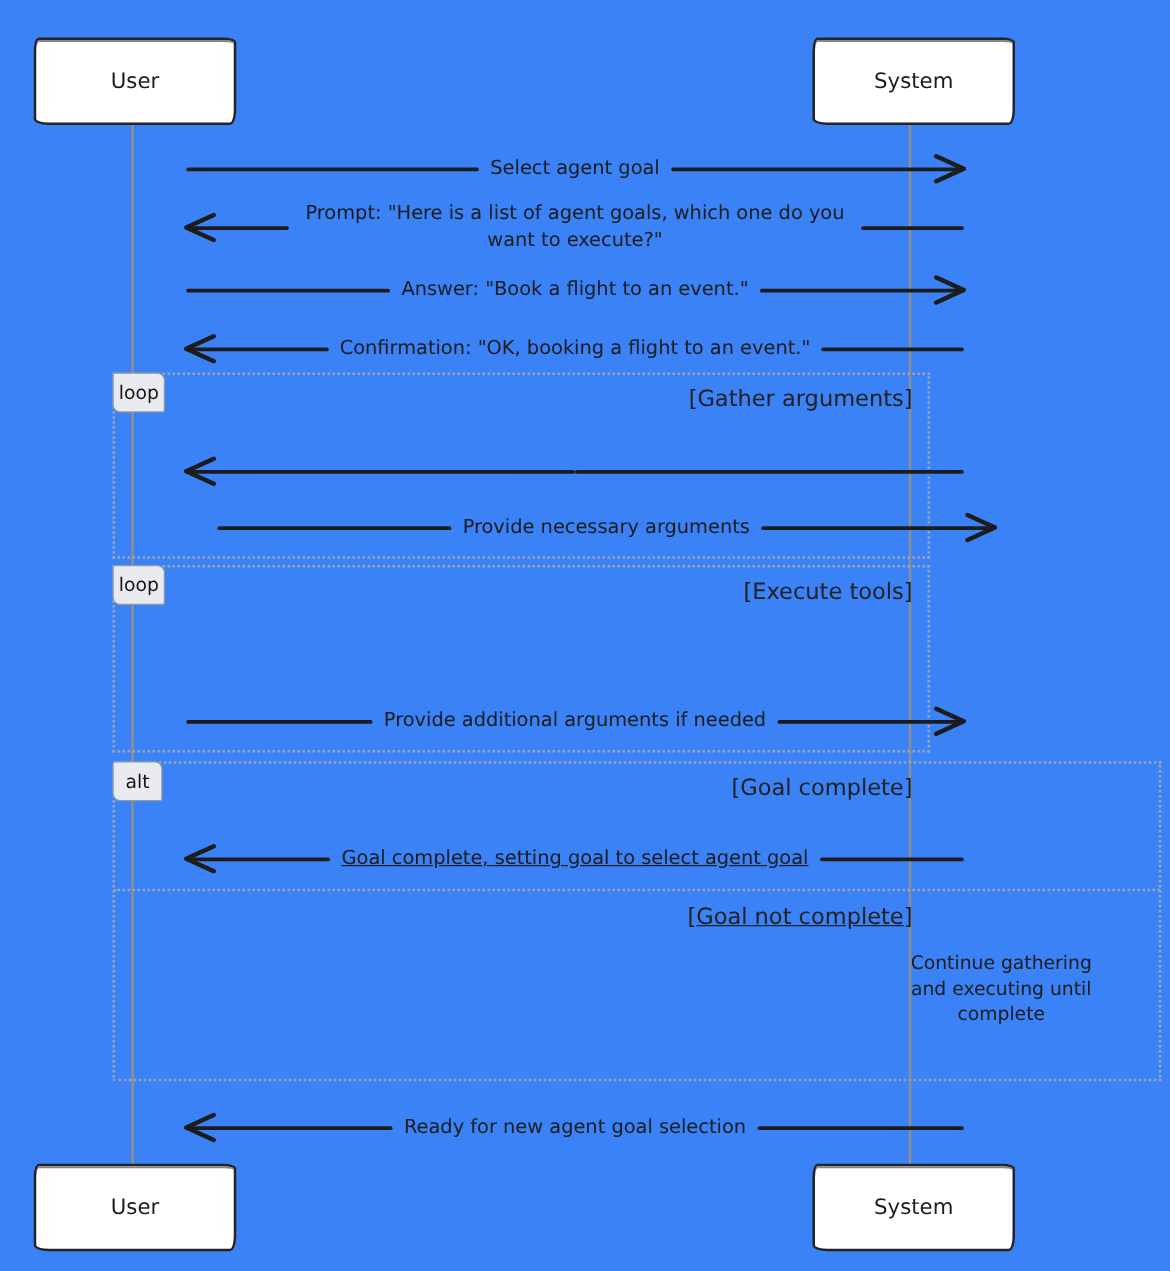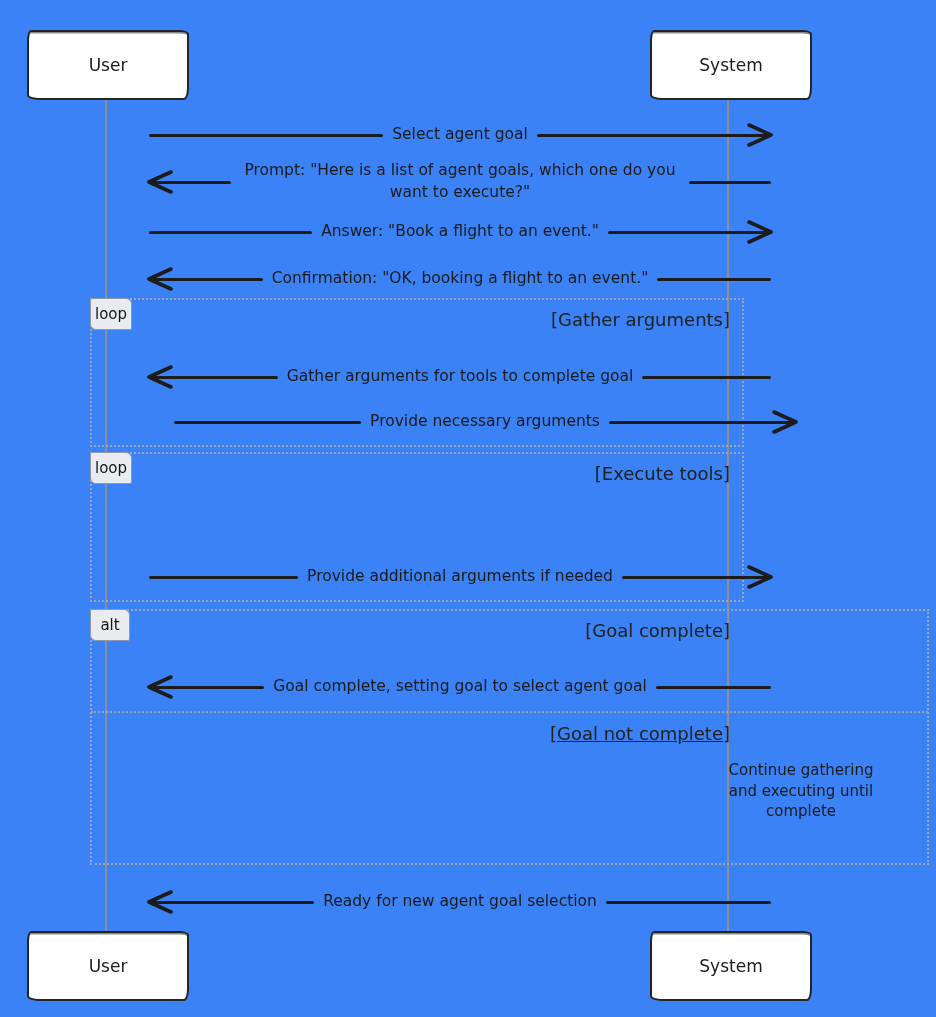--- a/index.html
+++ b/index.html
@@ -155,21 +155,20 @@
     <div class="shaft"></div>
     <div class="mlabel">Confirmation: "OK, booking a flight to an event."</div>
     <div class="shaft"></div>
   </div>
 
   <div class="msg" style="top:365px;height:24px;">
     <svg class="head left" viewBox="0 0 27 24">
       <path d="M24 2 L2 12 L24 22" fill="none" stroke="#1c1c1c" stroke-width="3.6" stroke-linecap="round" stroke-linejoin="round"></path>
     </svg>
     <div class="shaft"></div>
-    <div class="mlabel">Gather arguments for tools to complete goal</div>
     <div class="shaft"></div>
   </div>
 
   <div class="msg" style="top:410px;height:24px;padding-left:25px;">
     <div class="shaft"></div>
     <div class="mlabel">Provide necessary arguments</div>
     <div class="shaft"></div>
     <svg class="head right" viewBox="0 0 27 24">
       <path d="M3 2 L25 12 L3 22" fill="none" stroke="#1c1c1c" stroke-width="3.6" stroke-linecap="round" stroke-linejoin="round"></path>
     </svg>
@@ -178,21 +177,21 @@
 
   <div class="msg" style="top:565px;height:24px;">
     <div class="shaft"></div>
     <div class="mlabel">Provide additional arguments if needed</div>
     <div class="shaft"></div>
     <svg class="head right" viewBox="0 0 27 24">
       <path d="M3 2 L25 12 L3 22" fill="none" stroke="#1c1c1c" stroke-width="3.6" stroke-linecap="round" stroke-linejoin="round"></path>
     </svg>
   </div>
 
-  <div class="msg" style="top:675px;height:24px;">
+  <div class="msg" style="top:675px;height:24px;text-decoration:underline;">
     <svg class="head left" viewBox="0 0 27 24">
       <path d="M24 2 L2 12 L24 22" fill="none" stroke="#1c1c1c" stroke-width="3.6" stroke-linecap="round" stroke-linejoin="round"></path>
     </svg>
     <div class="shaft"></div>
     <div class="mlabel">Goal complete, setting goal to select agent goal</div>
     <div class="shaft"></div>
   </div>
 
   <div class="msg" style="top:890px;height:24px;">
     <svg class="head left" viewBox="0 0 27 24">

